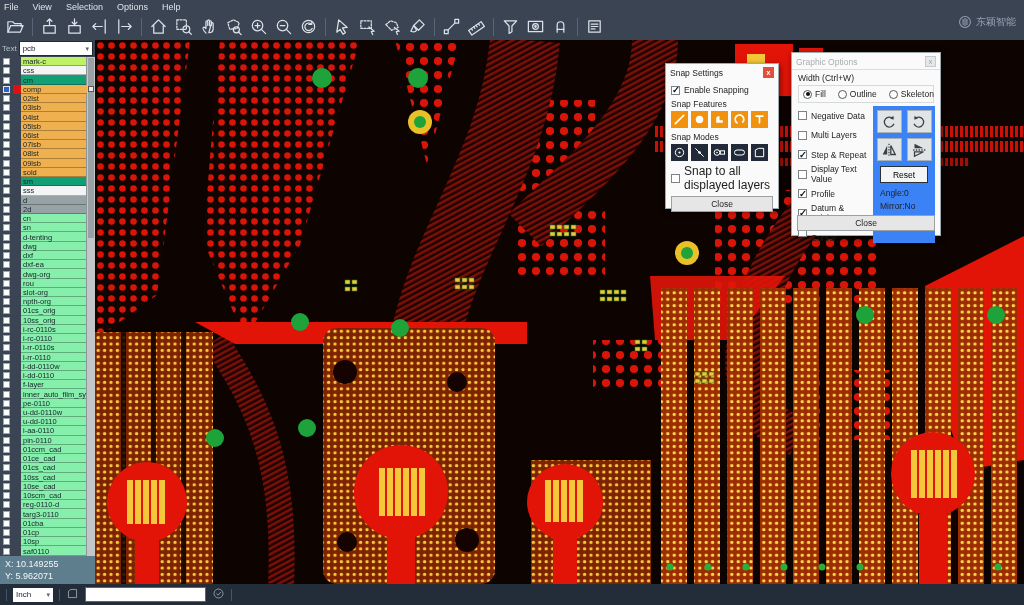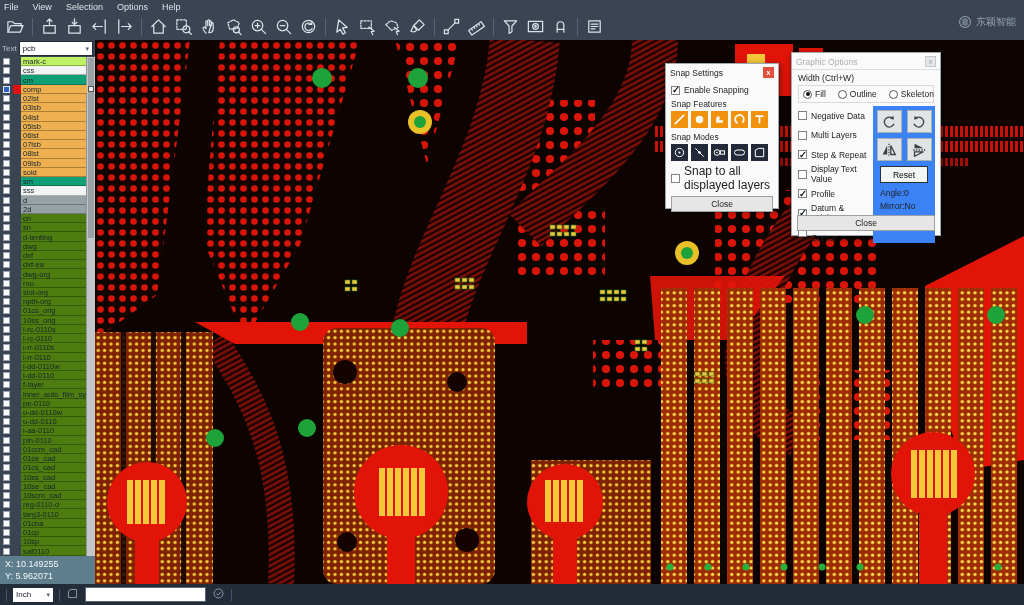--- a/index.html
+++ b/index.html
@@ -34,21 +34,21 @@
   .lcb{width:7px;height:7px;background:#fff;border:1px solid #99a3af;box-sizing:border-box;}
   .lrow.on .lcb{background:#2f62c8;border-color:#e2e8f0;}
   .sw{width:8px;flex:none;background:#3b4452;}
   .lname{flex:1;display:flex;align-items:center;padding-left:2px;white-space:nowrap;overflow:hidden;
          box-shadow:inset 0 -1px 0 rgba(0,0,0,.28);margin-right:8px;}
   .g-sel  .lname{background:#bef264;}
   .g-white .lname{background:#f3f5f5;}
   .g-green .lname{background:#11a075;}
   .g-orange .lname{background:#efb150;}
   .g-gray .lname{background:#97a2a7;}
-  .g-teal .lname{background:#4d7c0f;}
+  .g-teal .lname{background:#86efac;}
   .mini{display:none;}
   .lrow.on{z-index:3;}
   .lrow.on .mini{display:block;position:absolute;right:1px;top:1px;width:6px;height:6px;
                  background:#e9e9e9;border:1px solid #555;box-sizing:border-box;}
   .xy-panel{height:28px;background:#5e7d8d;color:#f3f7f9;font-size:9px;line-height:12px;
             padding:2px 5px;box-sizing:border-box;}
   
   .canvas-wrap{position:absolute;left:95px;top:40px;width:929px;height:544px;z-index:1;}
   
   .bottombar{position:absolute;left:0;bottom:0;width:1024px;height:21px;background:#232d3a;

